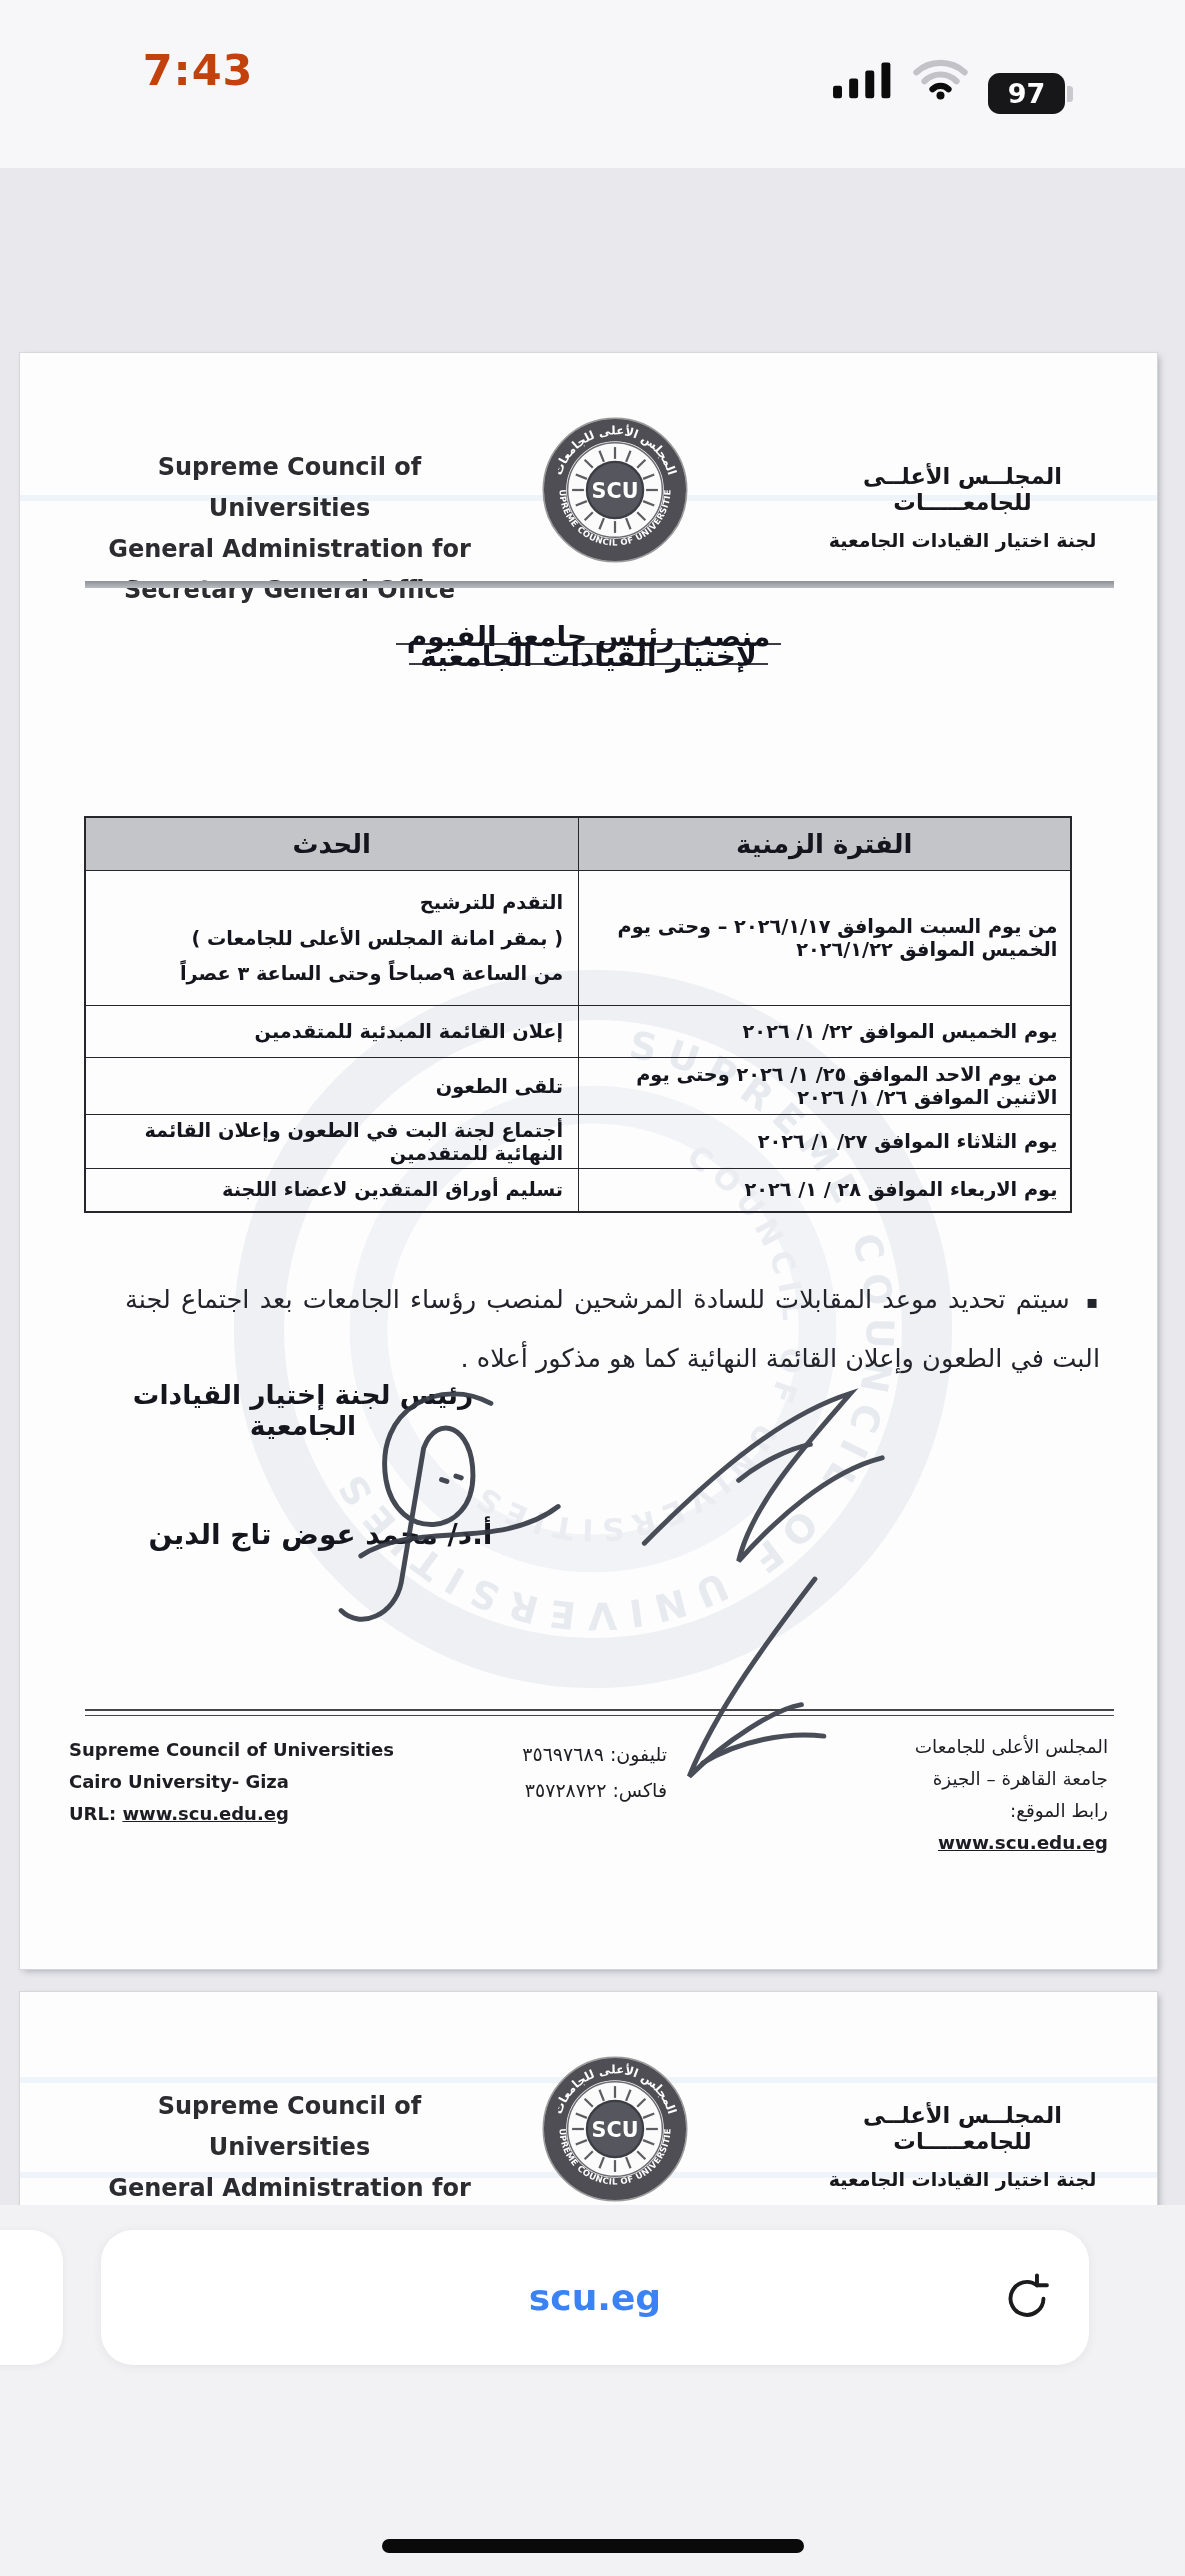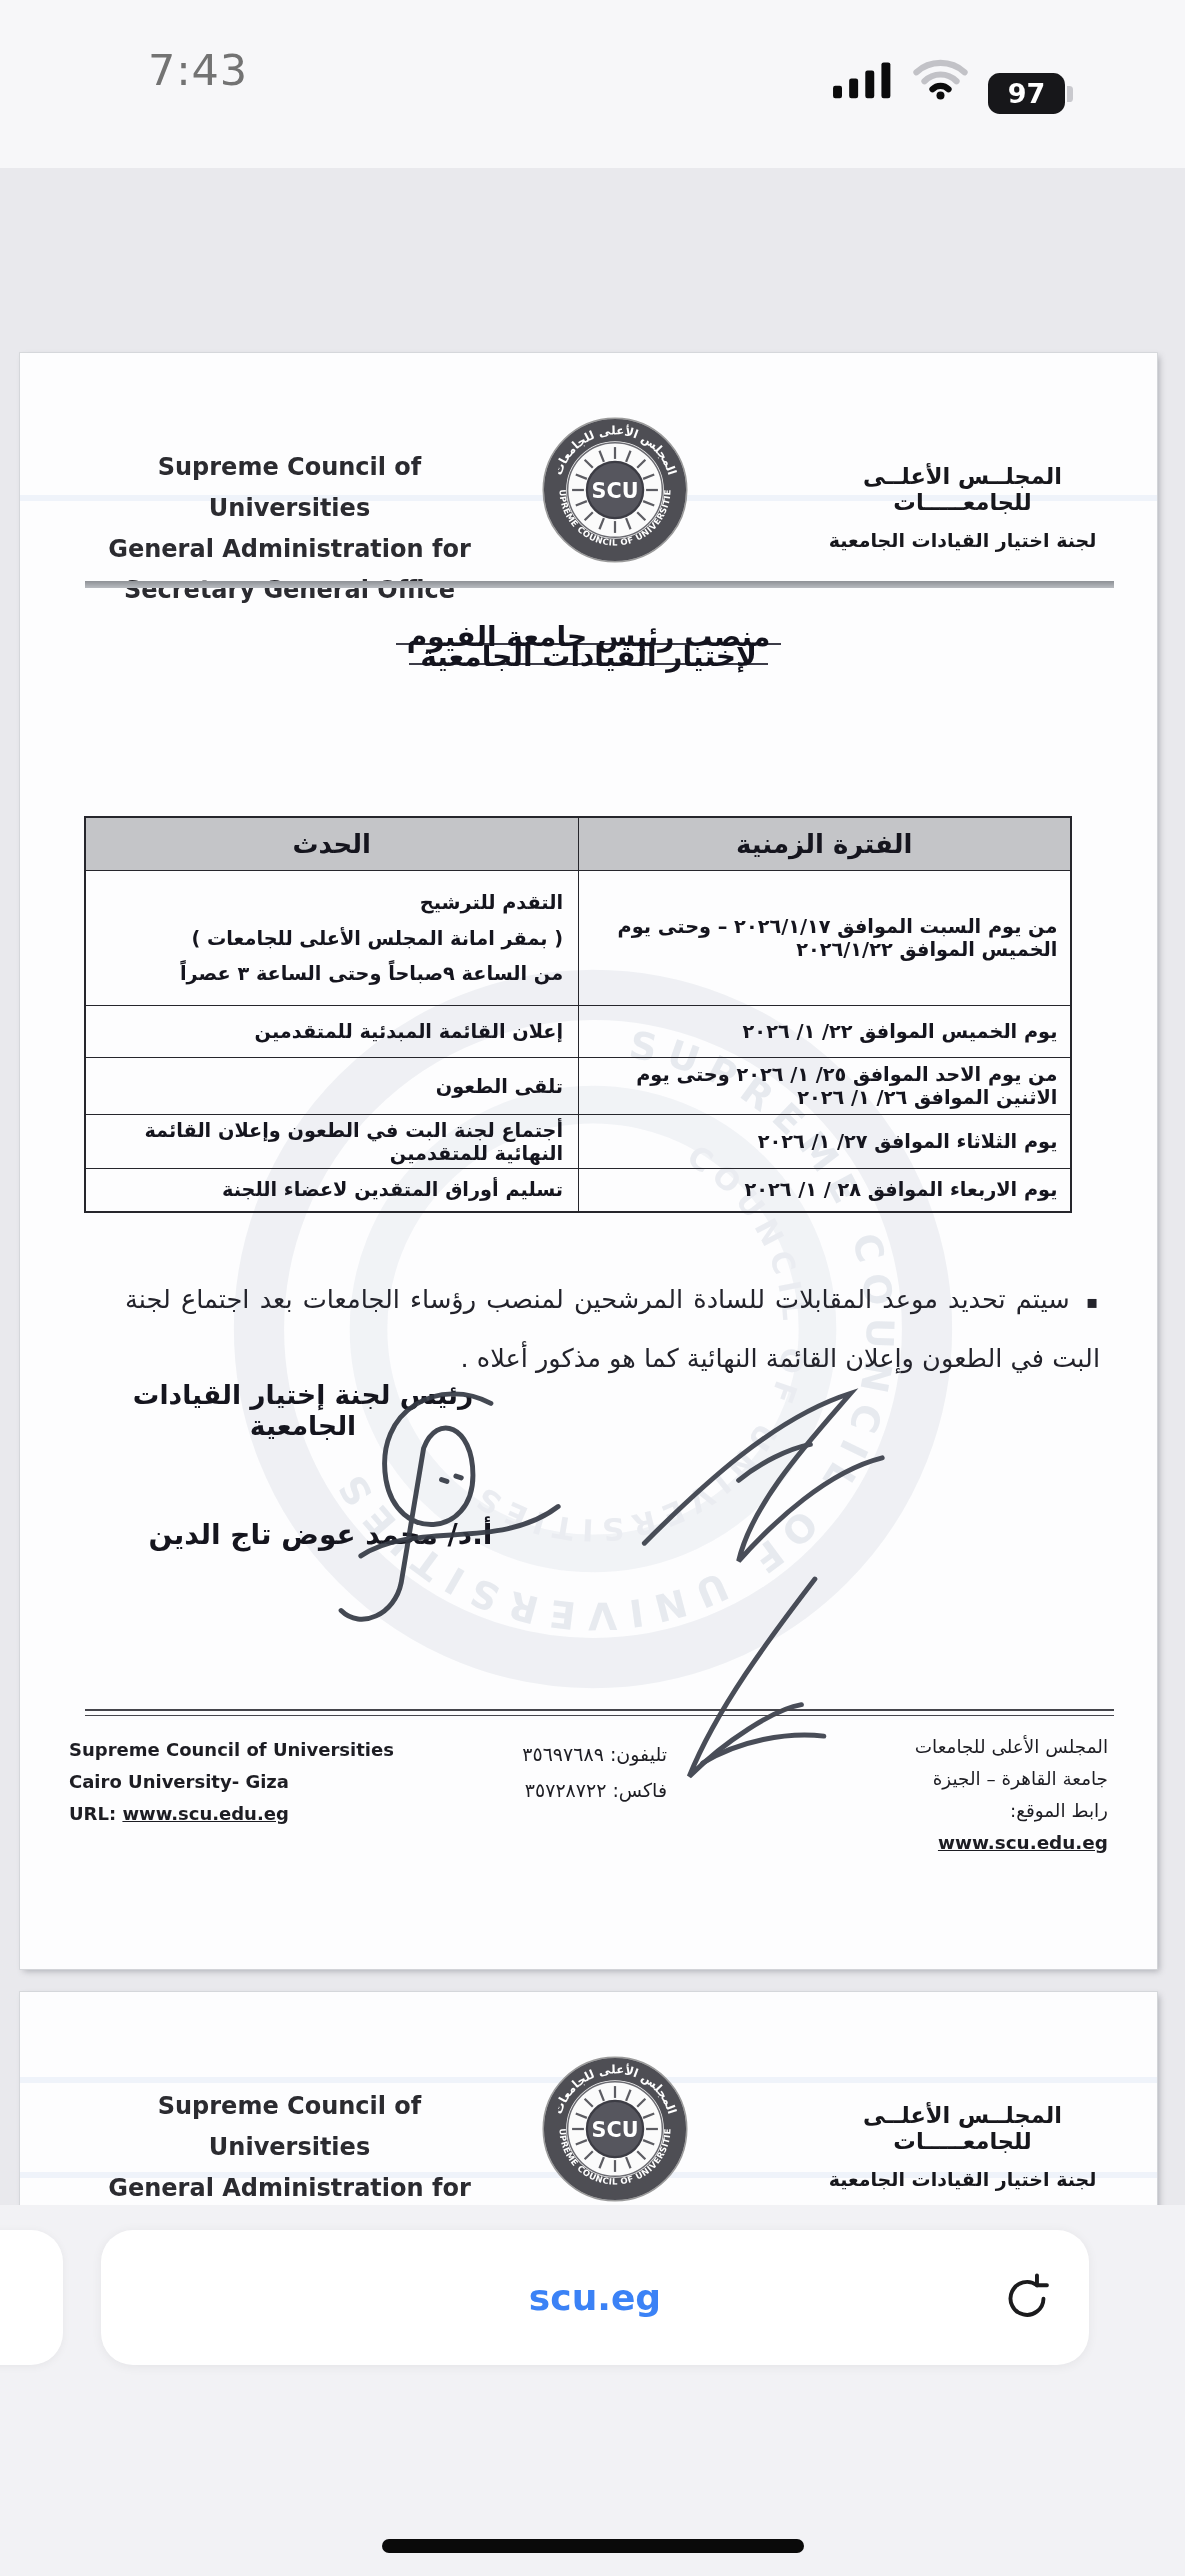--- a/index.html
+++ b/index.html
@@ -3,21 +3,21 @@
 <meta charset="utf-8">
 <style>
   html,body{margin:0;padding:0;}
   body{width:1186px;height:2576px;position:relative;overflow:hidden;background:#e9e9ed;
        font-family:"DejaVu Sans",sans-serif;}
   .abs{position:absolute;}
 
   
   .status-area{position:absolute;left:0;top:0;width:1186px;height:168px;background:#f7f7f9;}
   .time{position:absolute;left:108px;top:45px;width:180px;text-align:center;
-        font-size:43px;font-weight:normal;color:#737373;letter-spacing:0.9px;}
+        font-size:43px;font-weight:bold;color:#c2410c;letter-spacing:0.9px;}
   .batt{position:absolute;left:988px;top:73px;width:77px;height:41px;background:#17171a;
         border-radius:11.7px;color:#fff;display:flex;align-items:center;justify-content:center;
         font-size:27px;font-weight:bold;}
   .batt .nub{position:absolute;right:-8px;top:12.6px;width:6.3px;height:16px;background:#c9c9ce;
         border-radius:0 3.6px 3.6px 0;}
 
   
   .page{position:absolute;left:20px;width:1137px;background:#fdfdfe;
         box-shadow:0 0 0 0.9px #d4d6da,2.7px 2.7px 6.3px rgba(70,72,80,.35);}
   .page1{top:353px;height:1616px;}

